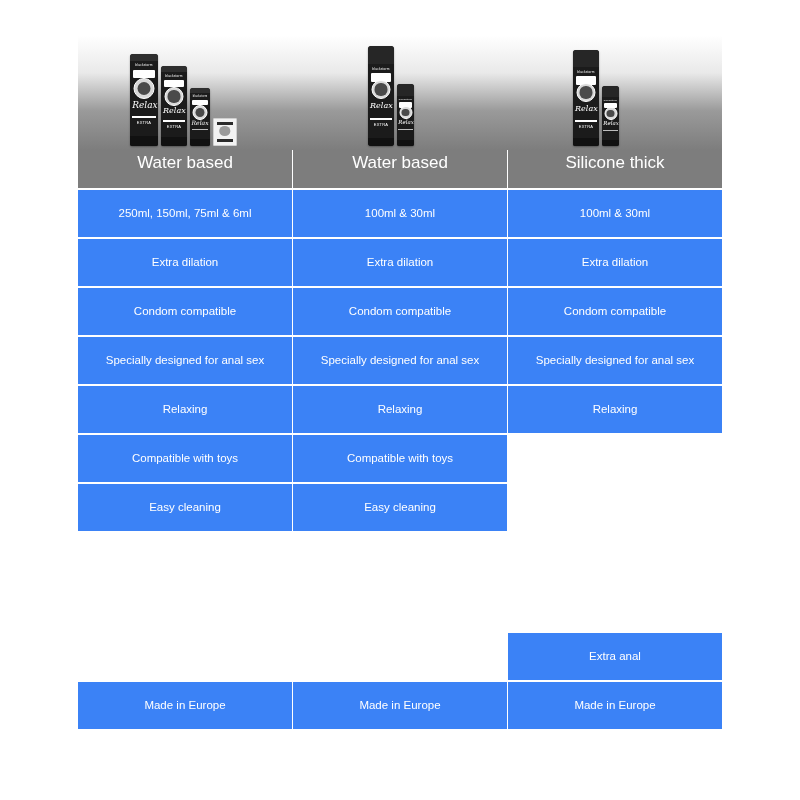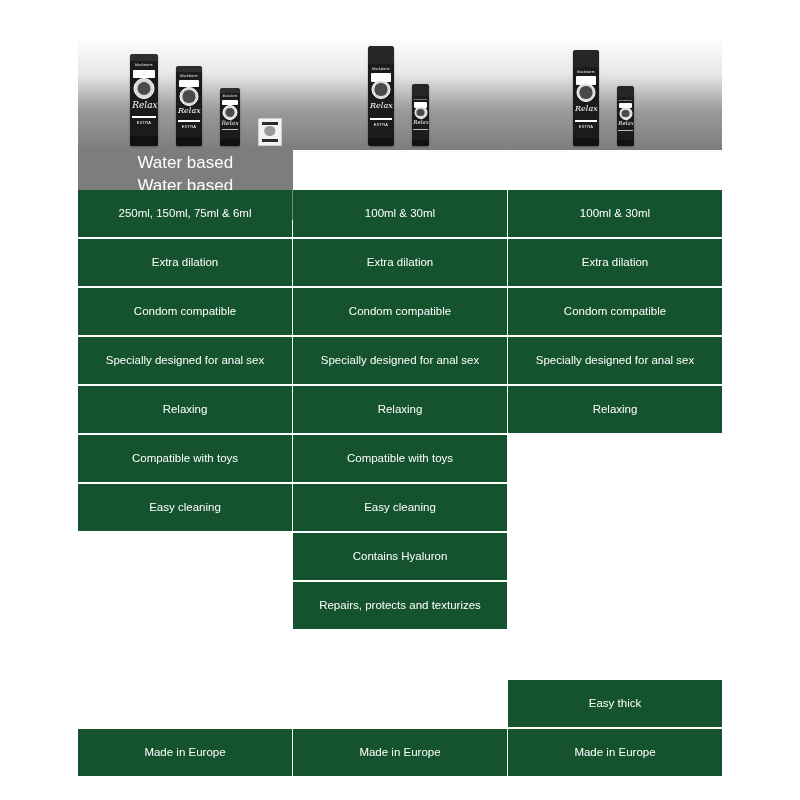--- a/index.html
+++ b/index.html
@@ -36,21 +36,21 @@
     left: 78px;
     top: 10px;
     width: 644px;
     height: 140px;
   }
   .prod-group {
     position: absolute;
     bottom: 4px;
     display: flex;
     align-items: flex-end;
-    gap: 18px;
+    gap: 3px;
   }
   .g1 { left: 52px; }
   .g2 { left: 290px; }
   .g3 { left: 495px; }
 
   
   .item {
     position: relative;
     background: #1b1b1b;
     border-radius: 3px 3px 2px 2px;
@@ -142,36 +142,36 @@
     position: absolute;
     left: 78px;
     top: 150px;
     width: 644px;
   }
   .row {
     display: flex;
     width: 644px;
     height: 47px;
   }
-  .row.header-row { height: 38px; flex-direction: column; }
+  .row.header-row { height: 38px; }
   .cell {
     width: 214.6px;
     margin-right: 1px;
     display: flex;
     align-items: center;
     justify-content: center;
     text-align: center;
     color: #ffffff;
     font-size: 11.5px;
     line-height: 1.25;
     padding: 0 6px;
     box-sizing: border-box;
   }
   .cell:last-child { margin-right: 0; }
-  .cell.filled { background: #14532d; text-align: center; }
+  .cell.filled { background: #3b82f6; text-align: center; }
   .cell.empty  { background: transparent; }
   .cell.head {
     background: #7d7d7d;
     font-size: 17px;
     color: #ffffff;
     align-items: flex-start;
     padding-top: 2px;
   }
   .spacer-row { height: 2px; width: 644px; }
 </style>
@@ -335,42 +335,36 @@
 
     <div class="row">
       <div class="cell filled">Easy cleaning</div>
       <div class="cell filled">Easy cleaning</div>
       <div class="cell empty"></div>
     </div>
     <div class="spacer-row"></div>
 
     <div class="row">
       <div class="cell empty"></div>
-      <div class="cell filled">Contains Hyaluron</div>
-      <div class="cell empty"></div>
-    </div>
-    <div class="spacer-row"></div>
-
-    <div class="row">
-      <div class="cell empty"></div>
-      <div class="cell filled">Repairs, protects and texturizes</div>
-      <div class="cell empty"></div>
-    </div>
-    <div class="spacer-row"></div>
-
-    <div class="row">
-      <div class="cell empty"></div>
-      <div class="cell empty"></div>
-    </div>
-    <div class="spacer-row"></div>
-
-    <div class="row">
-      <div class="cell empty"></div>
-      <div class="cell empty"></div>
-      <div class="cell filled">Easy thick</div>
+      <div class="cell empty"></div>
+    </div>
+    <div class="spacer-row"></div>
+
+    <div class="spacer-row"></div>
+
+    <div class="row">
+      <div class="cell empty"></div>
+      <div class="cell empty"></div>
+    </div>
+    <div class="spacer-row"></div>
+
+    <div class="row">
+      <div class="cell empty"></div>
+      <div class="cell empty"></div>
+      <div class="cell filled">Extra anal</div>
     </div>
     <div class="spacer-row"></div>
 
     <div class="row">
       <div class="cell filled">Made in Europe</div>
       <div class="cell filled">Made in Europe</div>
       <div class="cell filled">Made in Europe</div>
     </div>
 
   </div>

